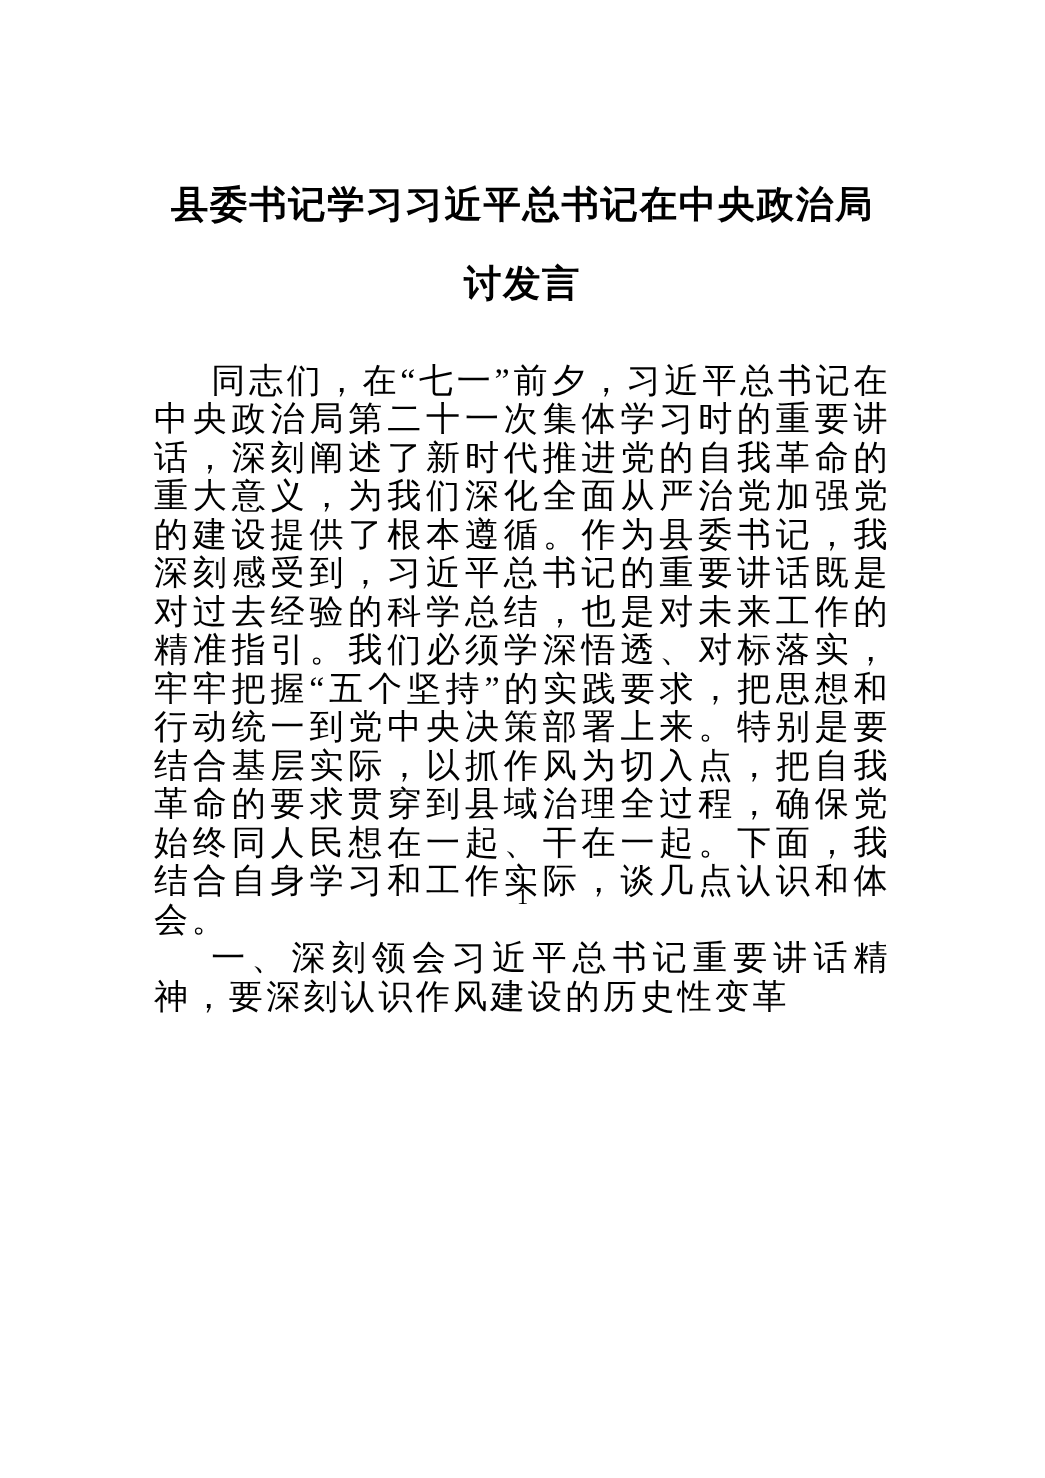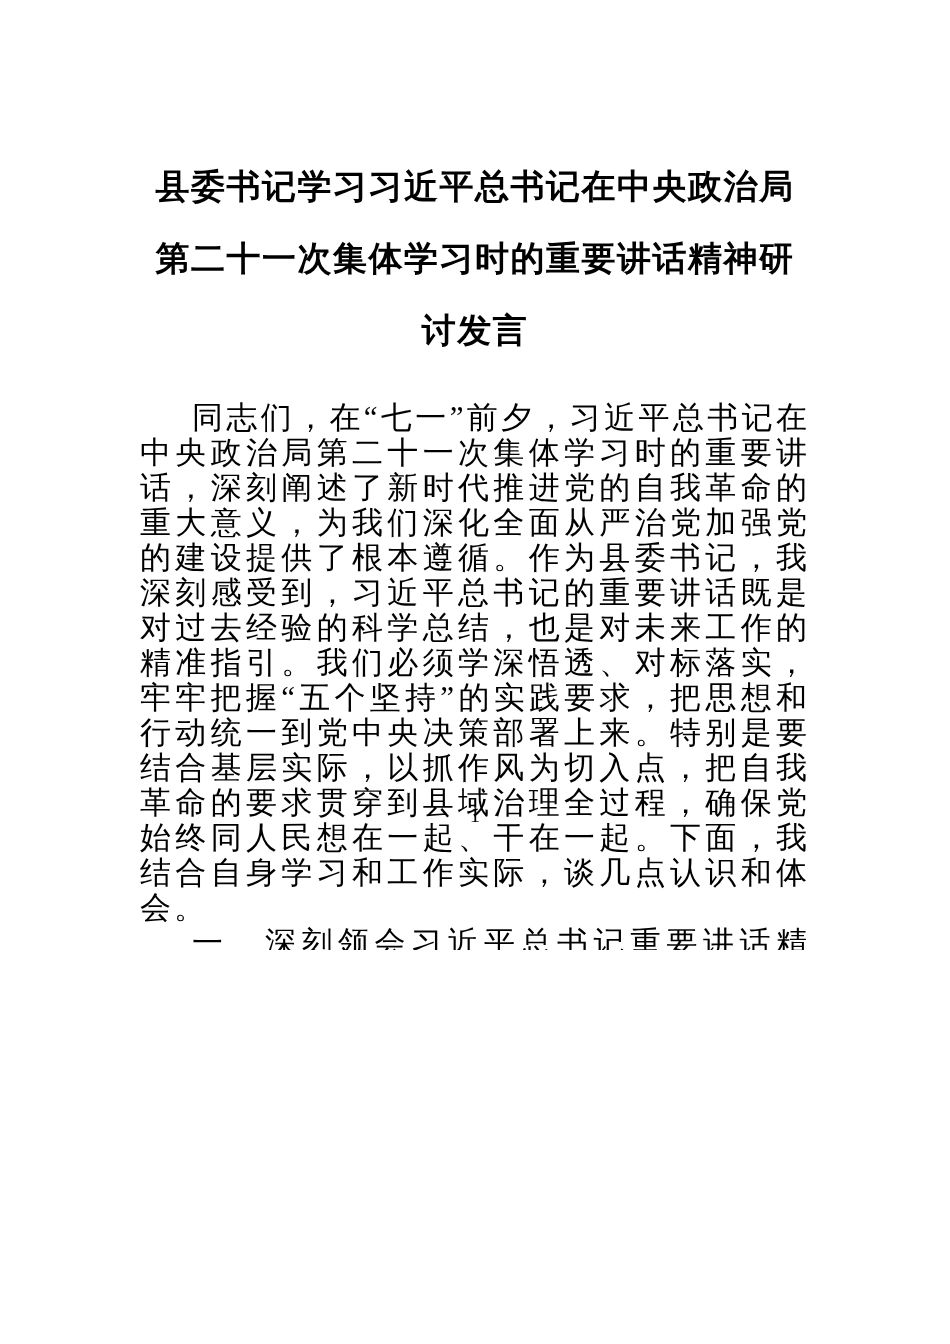--- a/index.html
+++ b/index.html
@@ -54,21 +54,20 @@
     color: #000000;
   }
 </style>
 </head>
 <body>
 
 <div class="page">
 
   <div class="doc-title">
     <span class="title-line">县委书记学习习近平总书记在中央政治局</span>
-    <span class="title-line">第二十一次集体学习时的重要讲话精神研</span>
     <span class="title-line">讨发言</span>
   </div>
 
   <div class="doc-body">
     <p class="para">同志们，在“七一”前夕，习近平总书记在中央政治局第二十一次集体学习时的重要讲话，深刻阐述了新时代推进党的自我革命的重大意义，为我们深化全面从严治党加强党的建设提供了根本遵循。作为县委书记，我深刻感受到，习近平总书记的重要讲话既是对过去经验的科学总结，也是对未来工作的精准指引。我们必须学深悟透、对标落实，牢牢把握“五个坚持”的实践要求，把思想和行动统一到党中央决策部署上来。特别是要结合基层实际，以抓作风为切入点，把自我革命的要求贯穿到县域治理全过程，确保党始终同人民想在一起、干在一起。下面，我结合自身学习和工作实际，谈几点认识和体会。</p>
     <p class="para">一、深刻领会习近平总书记重要讲话精神，要深刻认识作风建设的历史性变革</p>
   </div>
 
   <div class="page-number">1</div>
 

